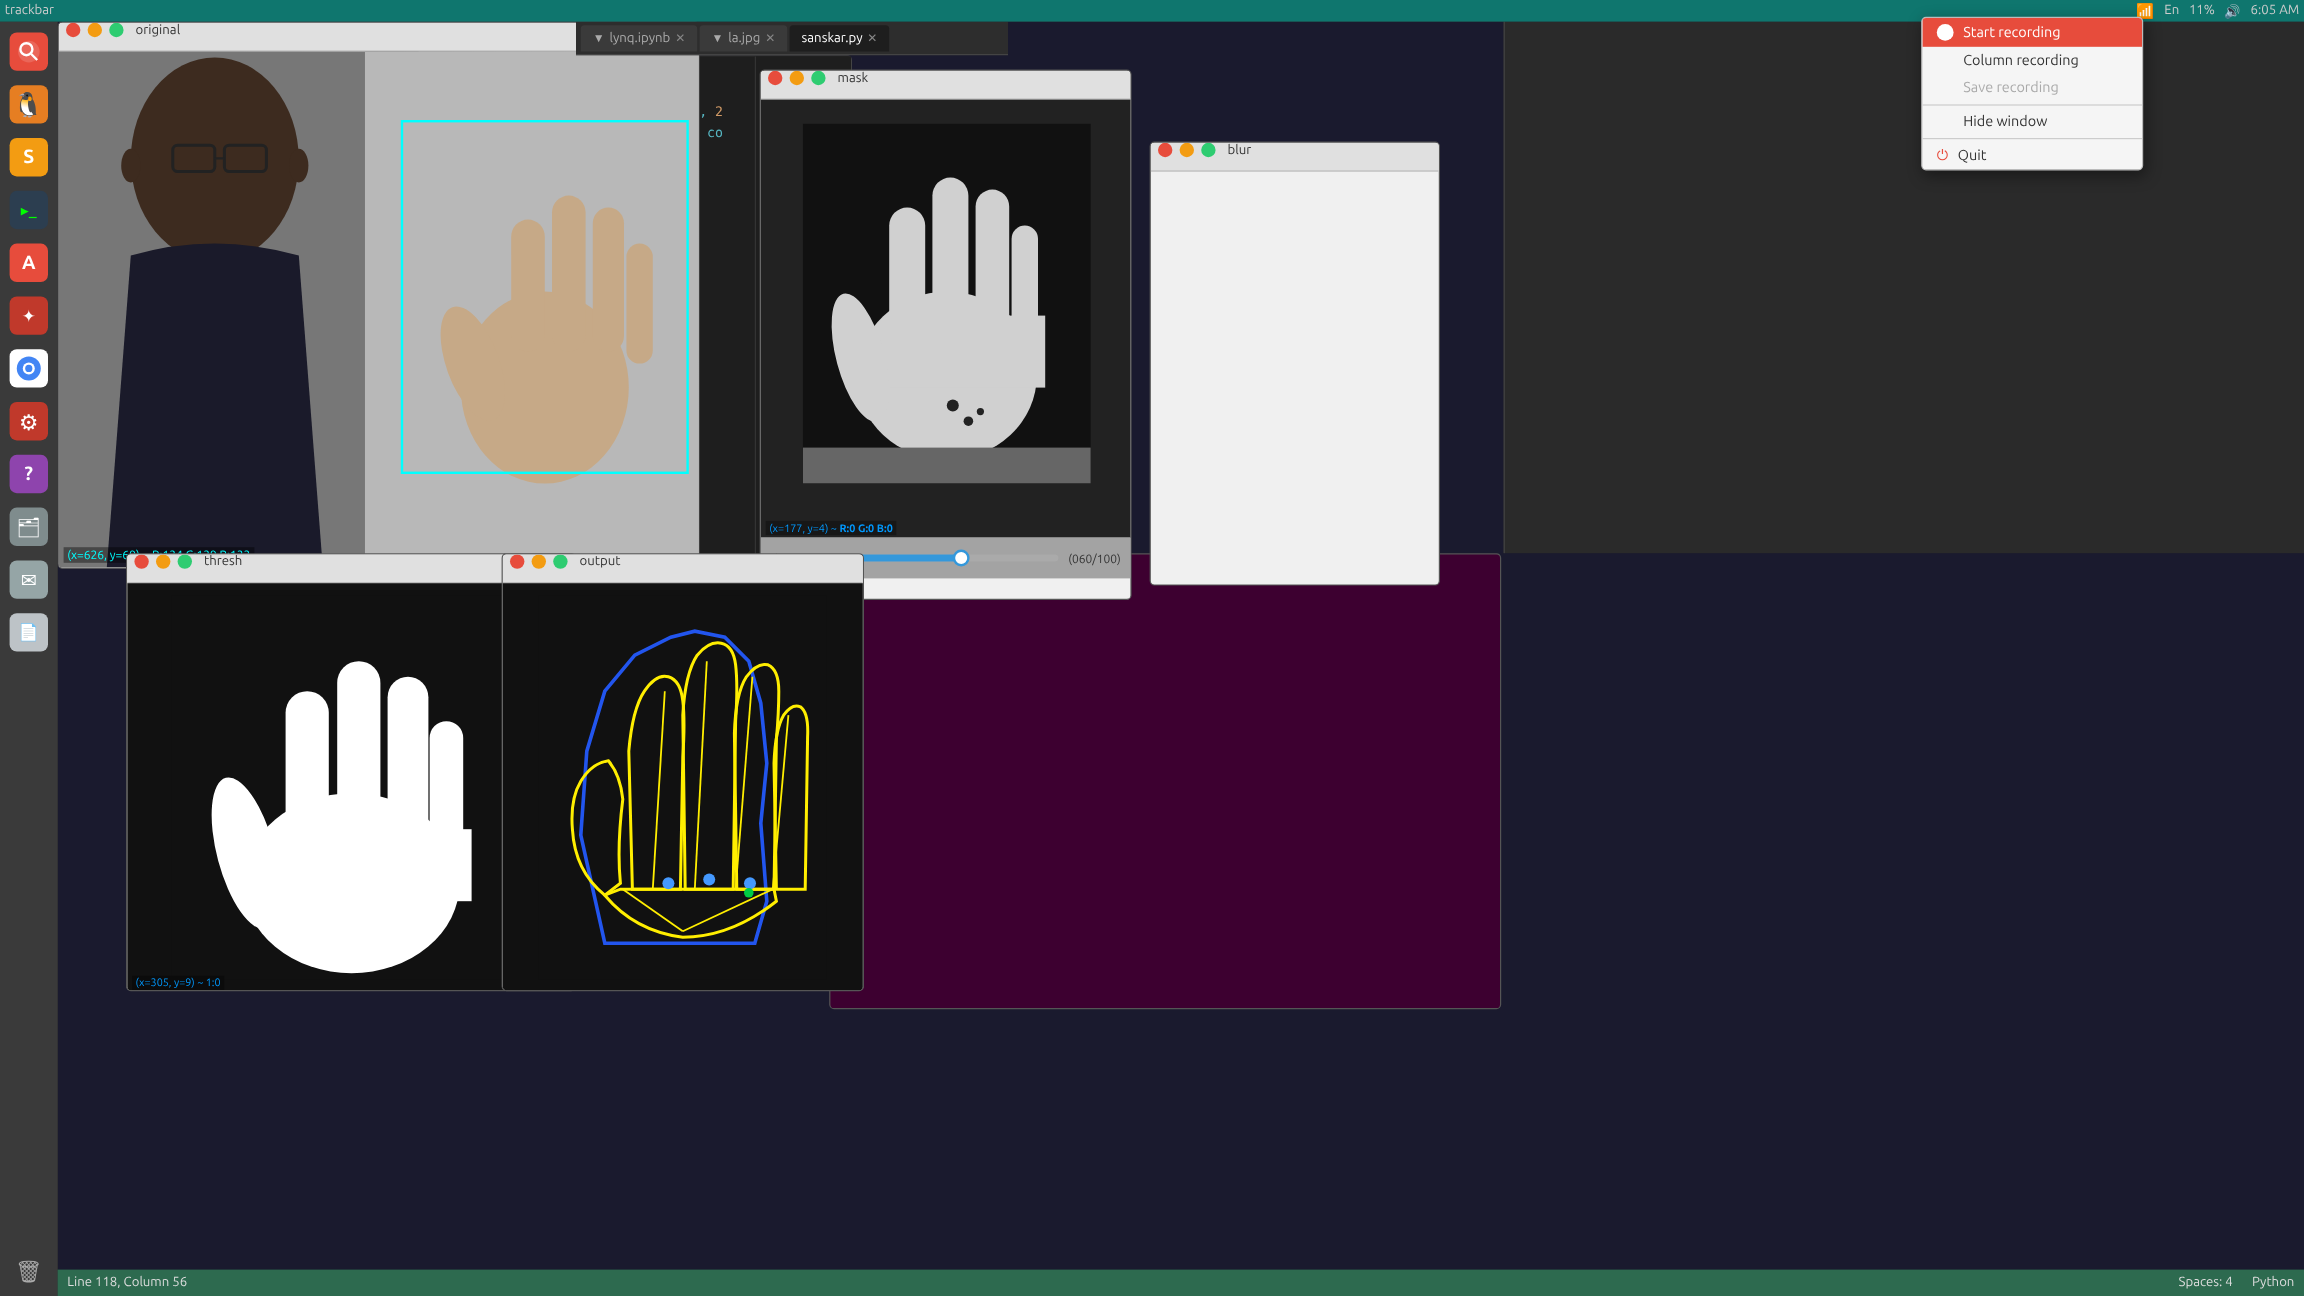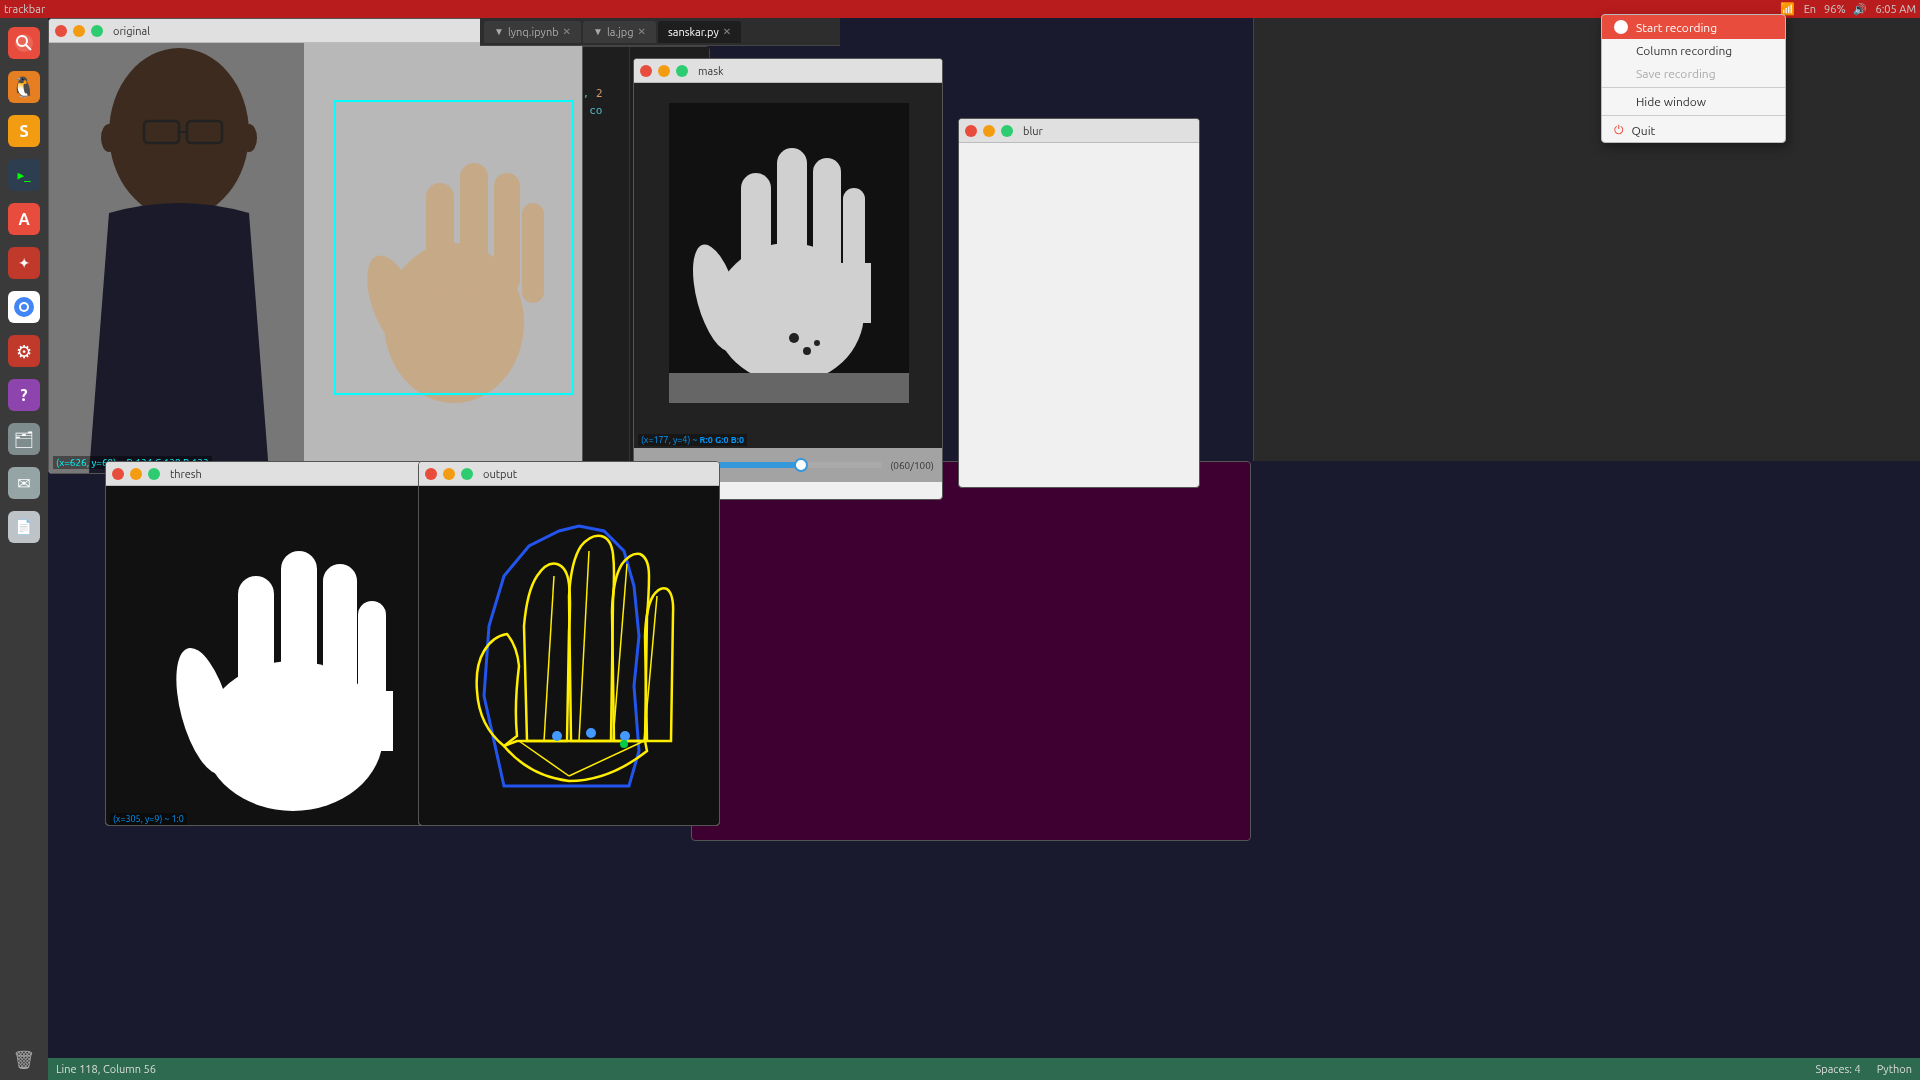--- a/index.html
+++ b/index.html
@@ -13,21 +13,21 @@
       color: #ccc;
       position: relative;
     }
 
     
     #taskbar {
       position: absolute;
       top: 0; left: 0;
       width: 1920px;
       height: 18px;
-      background: #b91c1c;
+      background: #0f766e;
       display: flex;
       align-items: center;
       justify-content: space-between;
       padding: 0 4px;
       z-index: 1000;
       font-size: 11px;
     }
     #taskbar-right {
       display: flex;
       align-items: center;
@@ -86,21 +86,20 @@
       position: absolute;
       border: 1px solid #555;
       background: #f0f0f0;
       border-radius: 4px;
       overflow: hidden;
     }
     .window-titlebar {
       height: 24px;
       background: #e0e0e0;
       display: flex;
-      align-items: center;
       padding: 0 6px;
       gap: 6px;
       border-bottom: 1px solid #bbb;
     }
     .win-btn {
       width: 12px;
       height: 12px;
       border-radius: 50%;
       display: inline-block;
     }
@@ -394,21 +393,21 @@
   </style>
 </head>
 <body>
 
 <div id="taskbar">
   <span>trackbar</span>
   <div id="taskbar-right">
 
     <span style="font-size:12px;">📶</span>
     <span>En</span>
-    <span>96%</span>
+    <span>11%</span>
     <span>🔊</span>
     <span>6:05 AM</span>
   </div>
 </div>
 
 <div id="sidebar">
   <div class="sidebar-app">
     <div class="app-icon" style="background:#e74c3c;">
       <svg width="20" height="20" viewBox="0 0 20 20">
           <circle cx="10" cy="10" r="9" fill="white" opacity="0.15"></circle>

